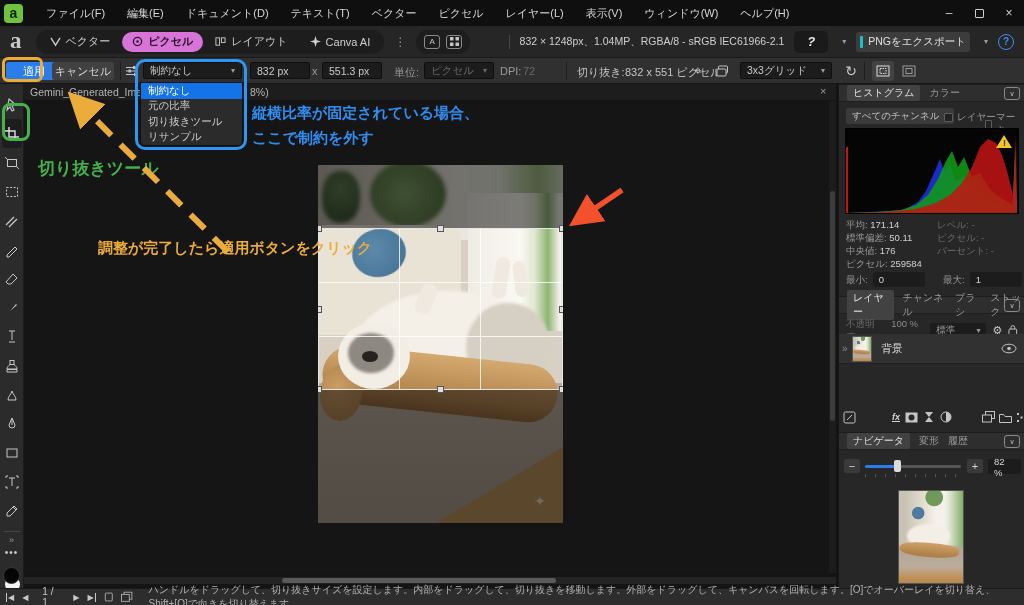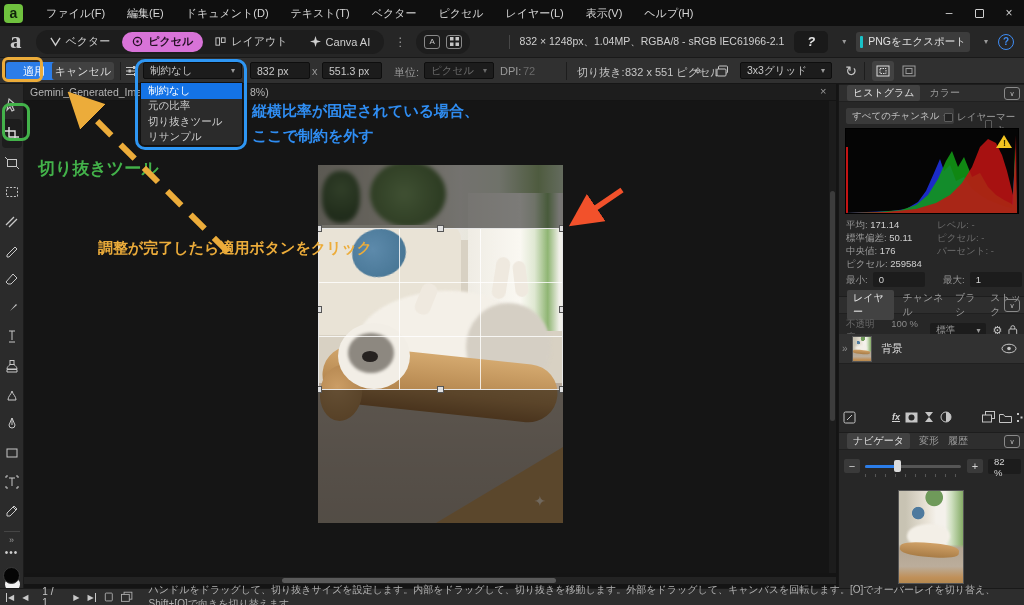--- a/index.html
+++ b/index.html
@@ -149,39 +149,40 @@
   #constraint-menu{left:140px;top:82px;width:103px;background:#2b2b2b;border:1px solid #111;border-radius:0 0 4px 4px;overflow:hidden;z-index:30;}
   .opt{height:15.5px;display:flex;align-items:center;padding:0 7px;font-size:10.5px;color:#cfcfcf;}
   .opt.selected{background:#1473e6;color:#fff;}
   
   .anno{z-index:40;pointer-events:none;}
   #anno-green-box{left:2px;top:103px;width:28px;height:38px;border:3px solid #43b24a;border-radius:8px;}
   #anno-crop-label{left:38px;top:157px;font-size:17px;font-weight:bold;color:#43b24a;}
   #anno-orange-box{left:2px;top:57px;width:41px;height:25px;border:3px solid #ecac3a;border-radius:6px;}
   #anno-apply-note{left:98px;top:239px;font-size:15px;font-weight:bold;color:#ecac3a;}
   #anno-blue-box{left:135px;top:59px;width:112px;height:91px;border:3px solid #2e96f3;border-radius:10px;}
-  #anno-ratio-note{left:252px;top:100px;font-size:15px;font-weight:bold;color:#2f8df2;line-height:25px;font-family:Liberation Mono, monospace;}
+  #anno-ratio-note{left:252px;top:100px;font-size:15px;font-weight:bold;color:#2f8df2;line-height:25px;}
   #anno-drag-note{left:588px;top:129px;font-size:17px;font-weight:bold;color:#f2512b;line-height:27px;}
   #anno-arrows{left:0;top:0;width:1024px;height:605px;}
 </style>
 </head>
 <body>
 
 <div id="root">
 
   <div id="menubar" class="abs">
     <div id="app-logo">a</div>
     <div class="menu-item">ファイル(F)</div>
     <div class="menu-item">編集(E)</div>
     <div class="menu-item">ドキュメント(D)</div>
     <div class="menu-item">テキスト(T)</div>
     <div class="menu-item">ベクター</div>
     <div class="menu-item">ピクセル</div>
     <div class="menu-item">レイヤー(L)</div>
     <div class="menu-item">表示(V)</div>
+    <div class="menu-item">ウィンドウ(W)</div>
     <div class="menu-item">ヘルプ(H)</div>
     <div id="win-controls">
       <div class="wc">–</div>
       <div class="wc">
           <span class="wc-max"></span>
         </div>
       <div class="wc">×</div>
     </div>
   </div>
 

